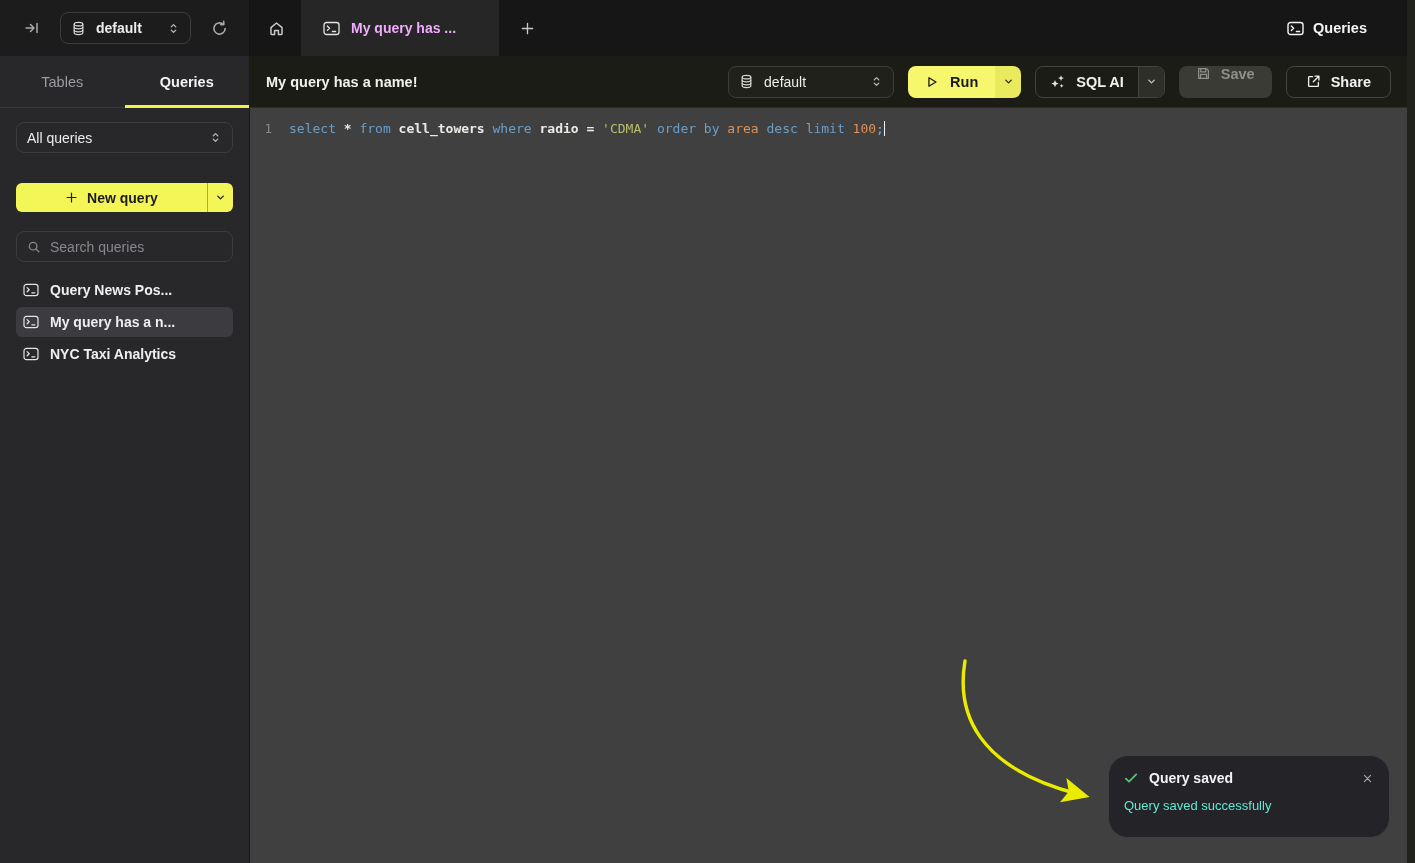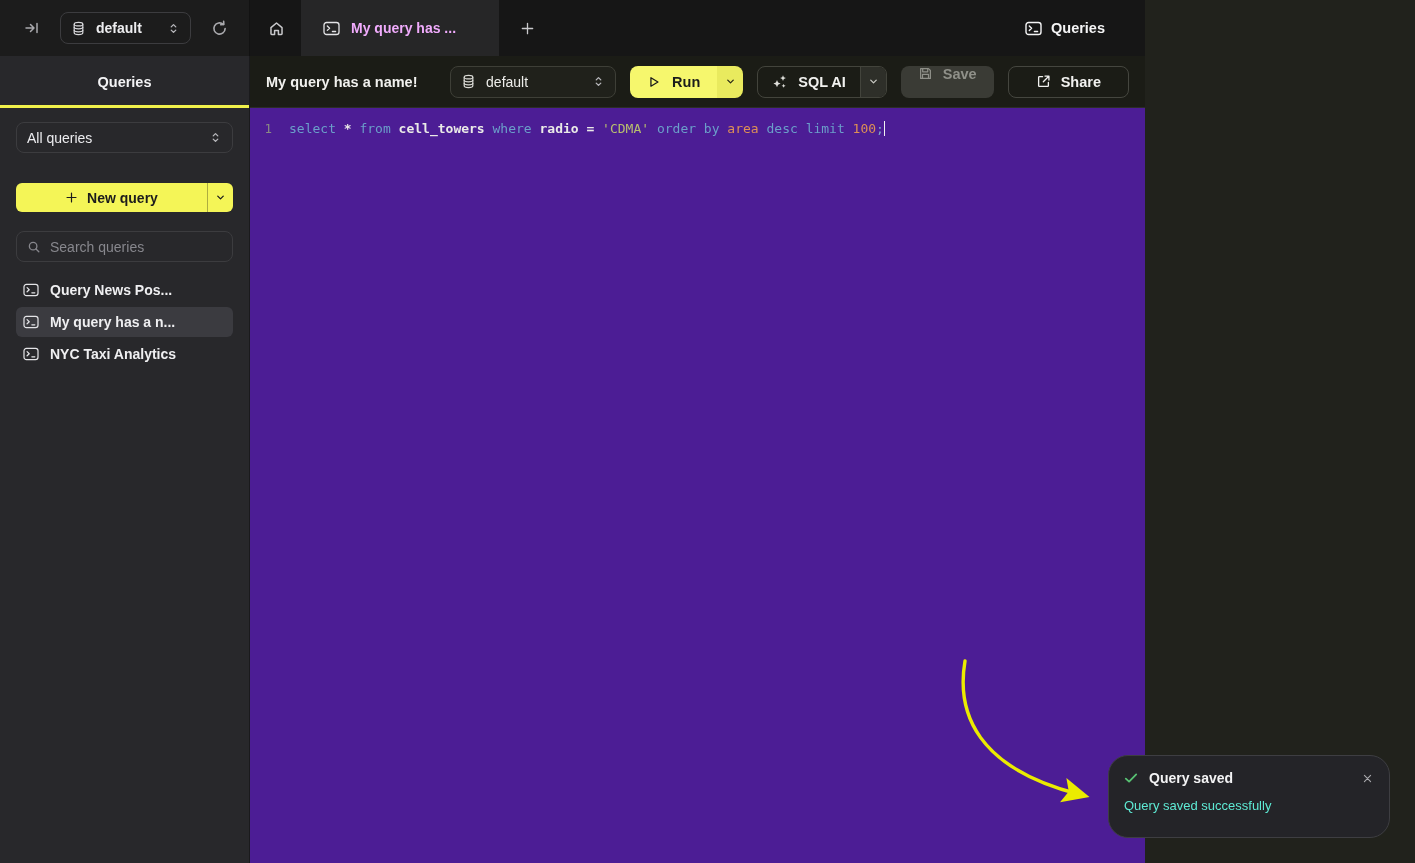--- a/index.html
+++ b/index.html
@@ -3,21 +3,21 @@
 <meta charset="utf-8">
 <style>
   * { margin:0; padding:0; box-sizing:border-box; }
   html,body { width:1415px; height:863px; overflow:hidden; }
   body {
     font-family:"Liberation Sans", sans-serif;
     background:#21221c;
     color:#ececee;
     -webkit-font-smoothing:antialiased;
   }
-  .screen { width:1145px; height:863px; display:flex; flex-direction:column; position:relative; }
+  .screen { width:1407px; height:863px; display:flex; flex-direction:column; position:relative; }
 
   
   .topbar { height:56px; display:flex; flex:0 0 56px; }
   .topbar-left {
     width:250px; flex:0 0 250px; background:#1c1c1c;
     display:flex; align-items:center; padding:0 16px 0 18px; gap:14px;
     border-right:1px solid #121212;
   }
   .icon-btn {
     width:28px; height:28px; display:flex; align-items:center; justify-content:center;
@@ -88,21 +88,21 @@
   .search-box input::placeholder { color:#87878d; }
   .query-list { margin-top:13px; display:flex; flex-direction:column; gap:2px; }
   .query-item {
     height:30px; border-radius:6px; display:flex; align-items:center; gap:11px;
     padding:0 7px; color:#efeff1; font-size:14px; font-weight:600; cursor:pointer;
   }
   .query-item.selected { background:#3b3b40; }
   .query-item .q-icon { color:#e3e3e6; display:flex; }
 
   
-  .main { flex:1; display:flex; flex-direction:column; background:#4c1d95; min-width:0; }
+  .main { flex:1; display:flex; flex-direction:column; background:#404040; min-width:0; }
   .toolbar {
     height:52px; flex:0 0 52px; background:#1b1c16; border-bottom:1px solid #2c2d26;
     display:flex; align-items:center; padding:0 16px;
   }
   .toolbar-title { font-size:14.5px; font-weight:600; color:#f1f1ee; }
   .toolbar-right { margin-left:auto; display:flex; align-items:center; gap:14px; }
   .tb-select { width:166px; border-color:#3e3f37; font-weight:400; color:#ededea; background:#20211b; }
   .run-btn { height:32px; border-radius:8px; display:flex; overflow:hidden; cursor:pointer; }
   .run-main {
     background:#f6f76d; color:#1b1b1b; display:flex; align-items:center; gap:11px;
@@ -112,21 +112,21 @@
   .sqlai-btn { height:32px; border:1px solid #43443c; border-radius:8px; display:flex; overflow:hidden; cursor:pointer; }
   .sqlai-main { display:flex; align-items:center; gap:10px; padding:0 14px; color:#f1f1ef; font-size:14.5px; font-weight:600; }
   .sqlai-chevron { width:26px; border-left:1px solid #43443c; background:#2e2f29; display:flex; align-items:center; justify-content:center; color:#c9c9c3; }
   .save-btn {
     height:32px; border-radius:8px; background:#3a3b35; color:#8f9089;
     display:flex; align-items:flex-start; gap:10px; padding:0 17px;
     font-size:14.5px; font-weight:600; cursor:default;
   }
   .share-btn {
     height:32px; border:1px solid #45463f; border-radius:8px; background:transparent;
-    color:#f2f2f0; display:flex; align-items:center; gap:10px; padding:0 27px;
+    color:#f2f2f0; display:flex; align-items:center; gap:10px; padding:0 19px;
     font-size:14.5px; font-weight:600; cursor:pointer;
   }
 
   
   .editor { flex:1; position:relative; padding-top:10px; font-family:"DejaVu Sans Mono","Liberation Mono",monospace; }
   .code-line { display:flex; align-items:center; height:20px; font-size:13px; }
   .gutter { width:39px; flex:0 0 39px; text-align:right; padding-right:17px; color:#8a8b84; font-size:12.5px; cursor:default; }
   .code { white-space:pre; }
   .tok.kw  { color:#6b9fca; }
   .tok.id  { color:#eaeae7; font-weight:bold; }
@@ -215,20 +215,21 @@
         </span>
         <span>Queries</span>
       </div>
     </div>
   </div>
 
   <div class="body">
 
     <div class="sidebar">
       <div class="sidebar-tabs">
+        <div class="sidebar-tab">Tables</div>
         <div class="sidebar-tab active">Queries</div>
       </div>
       <div class="sidebar-content">
         <div class="select-box">
           <span>All queries</span>
           <span class="updown">
             <svg width="13" height="13" viewBox="0 0 16 16" fill="none" stroke="currentColor" stroke-width="1.6" stroke-linecap="round" stroke-linejoin="round">
               <path d="M5.2 6L8 3.2 10.8 6M5.2 10L8 12.8 10.8 10"></path>
             </svg>
           </span>

